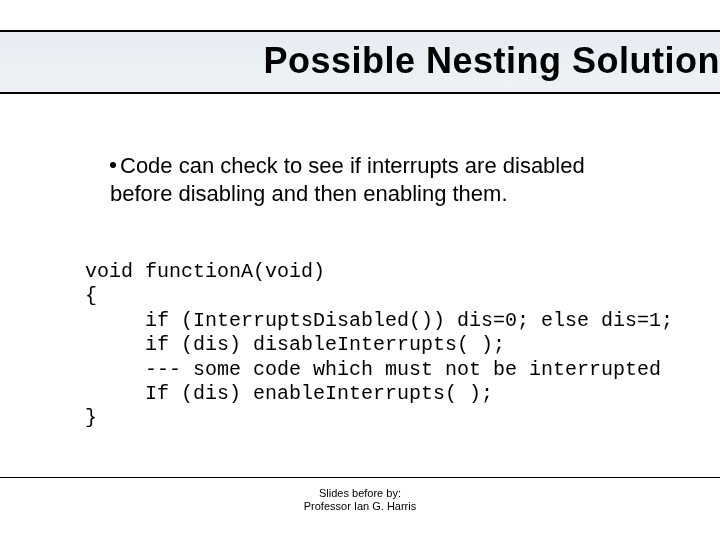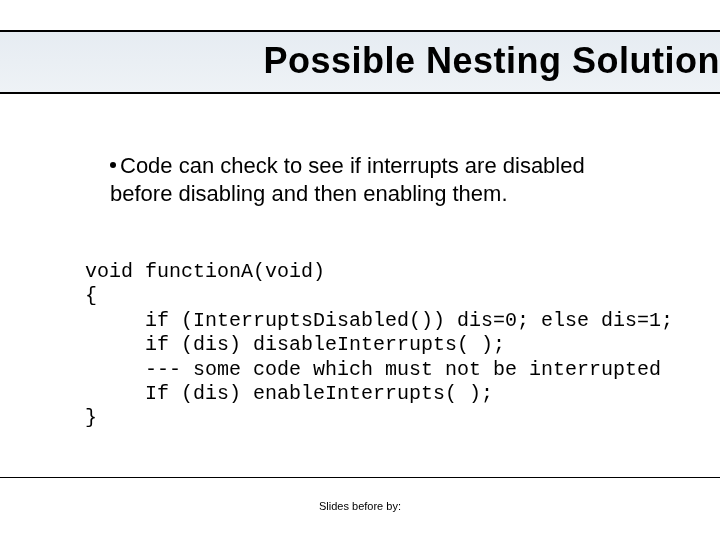--- a/index.html
+++ b/index.html
@@ -87,13 +87,14 @@
      if (InterruptsDisabled()) dis=0; else dis=1;
      if (dis) disableInterrupts( );
      --- some code which must not be interrupted
      If (dis) enableInterrupts( );
 }</div>
 
 <div class="footer-rule"></div>
 
 <div class="footer">
   <div>Slides before by:</div>
+  <div>Professor Ian G. Harris</div>
 </div>
 
 </body></html>

